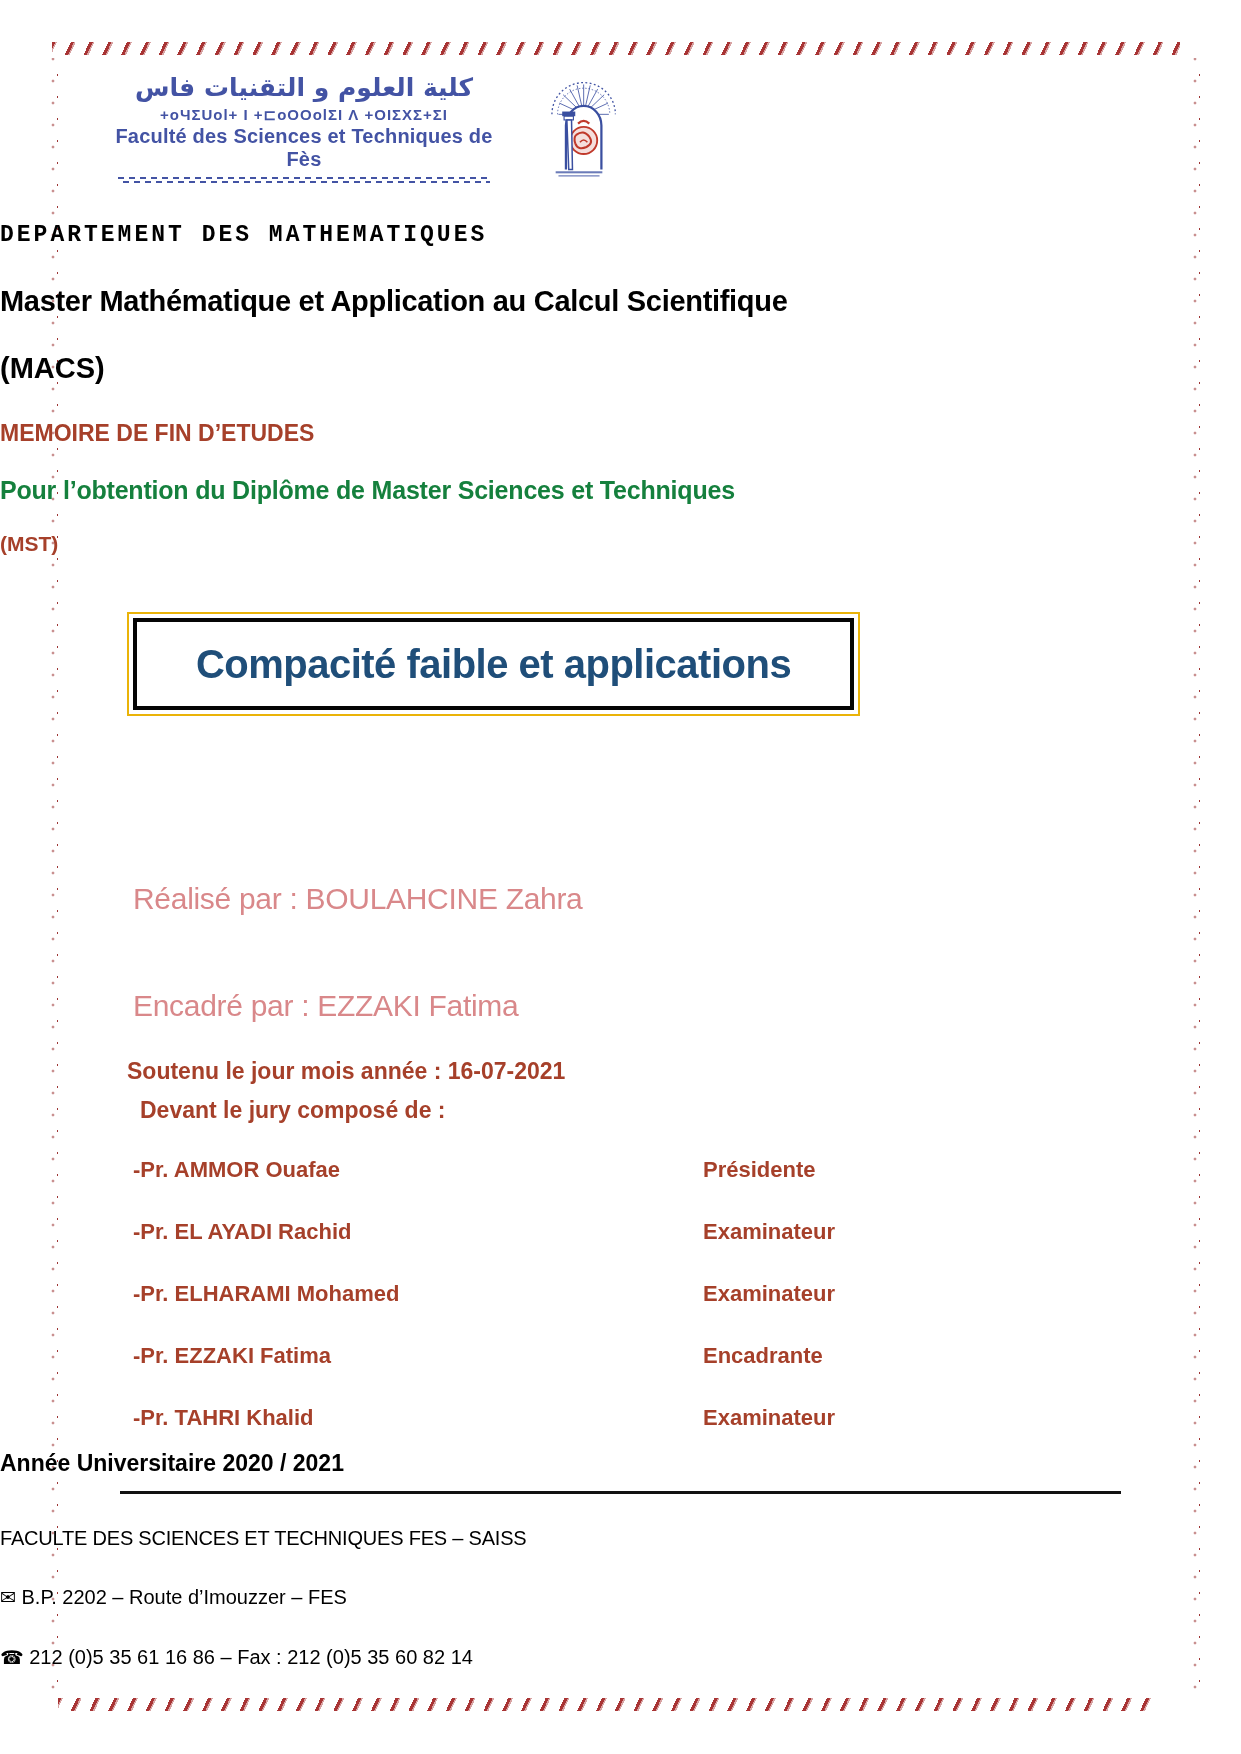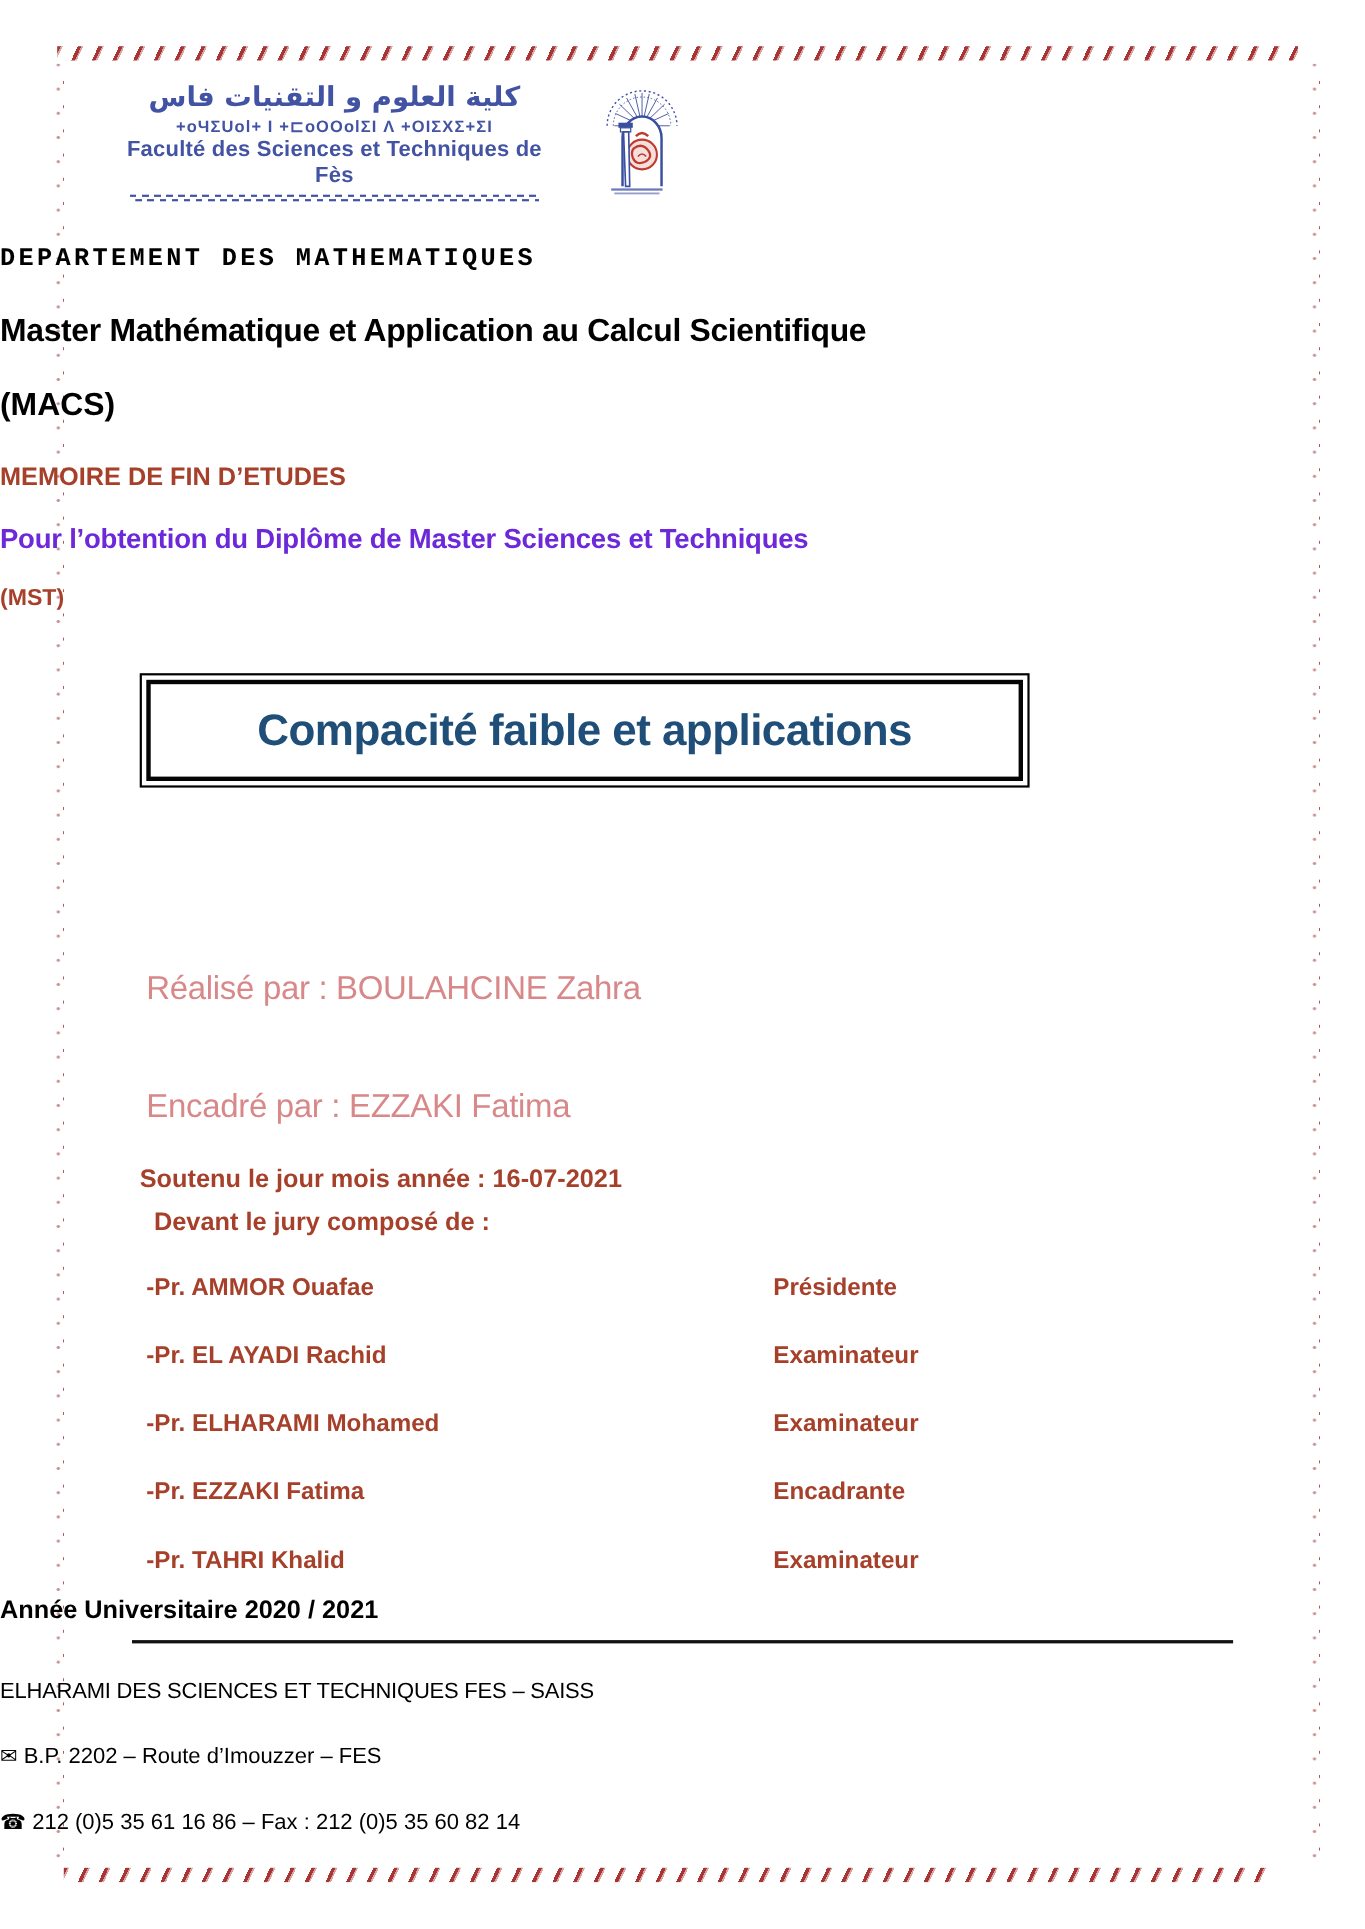--- a/index.html
+++ b/index.html
@@ -51,27 +51,27 @@
   .hdr-right .arabic{font-family:"DejaVu Sans",sans-serif;font-size:22px;font-weight:bold;line-height:1.1;}
   .hdr-right .tif{font-size:14px;font-weight:bold;letter-spacing:1px;margin-top:7px;color:#464646;}
   .hdr-right .fr{font-size:18px;font-weight:bold;margin-top:4px;letter-spacing:.3px;}
 
   
   .cline{position:absolute;left:0;width:100%;text-align:left;}
   .department{top:222px;font-family:"Liberation Mono","DejaVu Sans Mono",monospace;font-size:23px;font-weight:bold;letter-spacing:3px;}
   .master{top:285px;font-size:29px;font-weight:bold;letter-spacing:-.3px;}
   .macs{top:352px;font-size:29px;font-weight:bold;}
   .memoire{top:420px;font-size:23px;font-weight:bold;color:#a6402a;}
-  .diplome{top:476px;font-size:25px;font-weight:bold;color:#6d28d9;letter-spacing:-.2px;}
+  .diplome{top:476px;font-size:25px;font-weight:bold;color:#15803d;letter-spacing:-.2px;}
   .mst{top:532px;font-size:21px;font-weight:bold;color:#a6402a;}
 
   
   .titlebox{
-    position:absolute;left:127px;top:612px;width:809px;
-    border:2px solid #000000;padding:4px;box-sizing:border-box;
+    position:absolute;left:127px;top:612px;width:733px;
+    border:2px solid #eab308;padding:4px;box-sizing:border-box;
   }
   .titlebox-inner{
     border:4px solid #050505;
     height:84px;display:flex;align-items:center;justify-content:center;
   }
   .thesis-title{font-size:40px;font-weight:bold;color:#1f4e79;letter-spacing:-.5px;}
 
   
   .salmon{position:absolute;left:133px;font-size:30px;font-weight:normal;color:#d9888a;letter-spacing:-.3px;}
   .realise{top:882px;}
@@ -182,21 +182,21 @@
     <span class="jrole">Encadrante</span>
   </div>
   <div class="jury-row rust" style="top:1405px">
     <span class="jname">-Pr. TAHRI Khalid</span>
     <span class="jrole">Examinateur</span>
   </div>
 
   <div class="cline annee">Année Universitaire 2020 / 2021</div>
 
   <div class="sep-line"></div>
-  <div class="cline f1">ELHARAMI DES SCIENCES ET TECHNIQUES FES – SAISS</div>
+  <div class="cline f1">FACULTE DES SCIENCES ET TECHNIQUES FES – SAISS</div>
   <div class="cline f2">
     <span class="icon-glyph">✉</span>
     <span>B.P. 2202 – Route d’Imouzzer – FES</span>
   </div>
   <div class="cline f3">
     <span class="icon-glyph">☎</span>
     <span>212 (0)5 35 61 16 86 – Fax : 212 (0)5 35 60 82 14</span>
   </div>
 
 </div>

